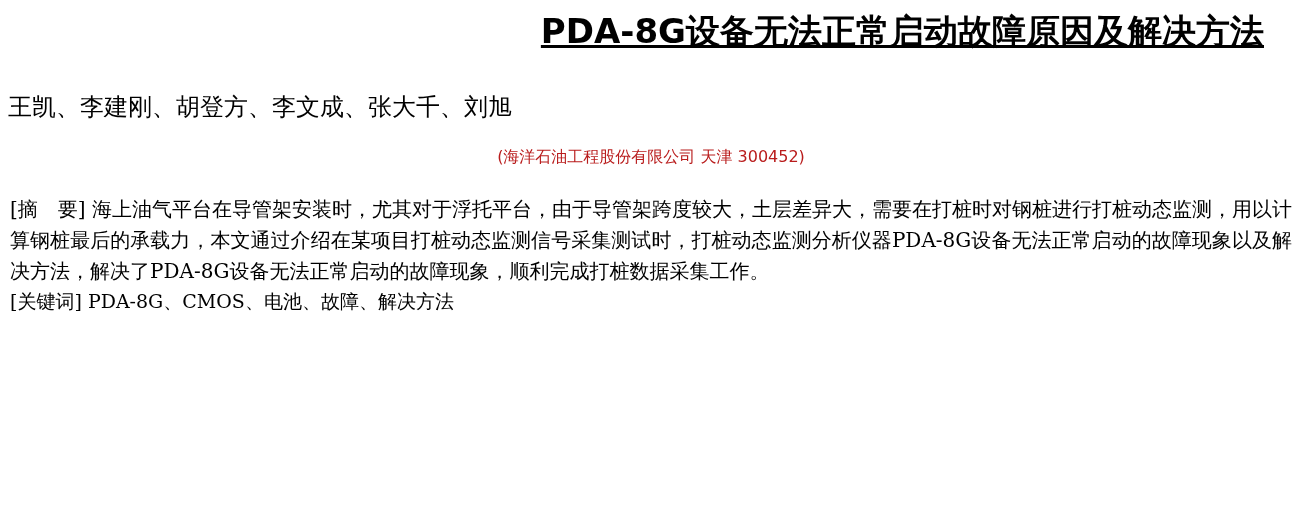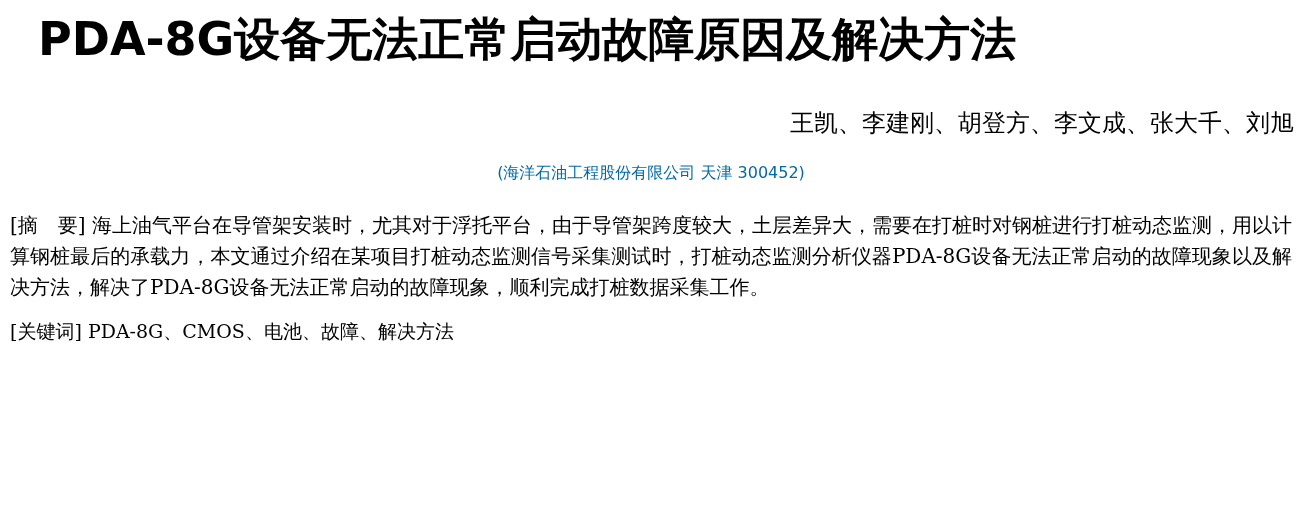--- a/index.html
+++ b/index.html
@@ -17,60 +17,61 @@
   .page {
     position: relative;
     width: 1302px;
     height: 519px;
     box-sizing: border-box;
     padding: 0 8px;
   }
   .title {
     font-family: "DejaVu Sans", "Liberation Sans", sans-serif;
     font-weight: bold;
-    font-size: 46px;
+    font-size: 34px;
     line-height: 1.38;
-    text-align: left;
+    text-align: right;
     letter-spacing: 0px;
     margin: 8px 0 0 0;
     padding: 0 30px;
     color: #000000;
+    text-decoration: underline;
   }
   .authors {
     font-family: "DejaVu Sans", "Liberation Sans", sans-serif;
     font-size: 24px;
-    text-align: right;
+    text-align: left;
     margin-top: 36px;
     color: #000000;
   }
   .affiliation {
     font-family: "DejaVu Sans", "Liberation Sans", sans-serif;
     font-size: 16px;
     text-align: center;
     margin-top: 24px;
-    color: #0369a1;
+    color: #b91c1c;
   }
   .abstract {
     font-family: "DejaVu Serif", "Liberation Serif", serif;
     font-size: 20px;
     line-height: 1.55;
     text-align: justify;
     text-justify: inter-ideograph;
     margin-top: 26px;
     padding: 0 2px;
     color: #000000;
   }
   .abstract .lead {
     white-space: pre;
   }
   .keywords {
     font-family: "DejaVu Serif", "Liberation Serif", serif;
     font-size: 19px;
     line-height: 1.55;
-    margin-top: 14px;
+    margin-top: 0;
     padding: 0 2px;
     color: #000000;
   }
 </style>
 </head>
 <body>
 
 <div class="page">
 
   <h1 class="title">PDA-8G设备无法正常启动故障原因及解决方法</h1>

